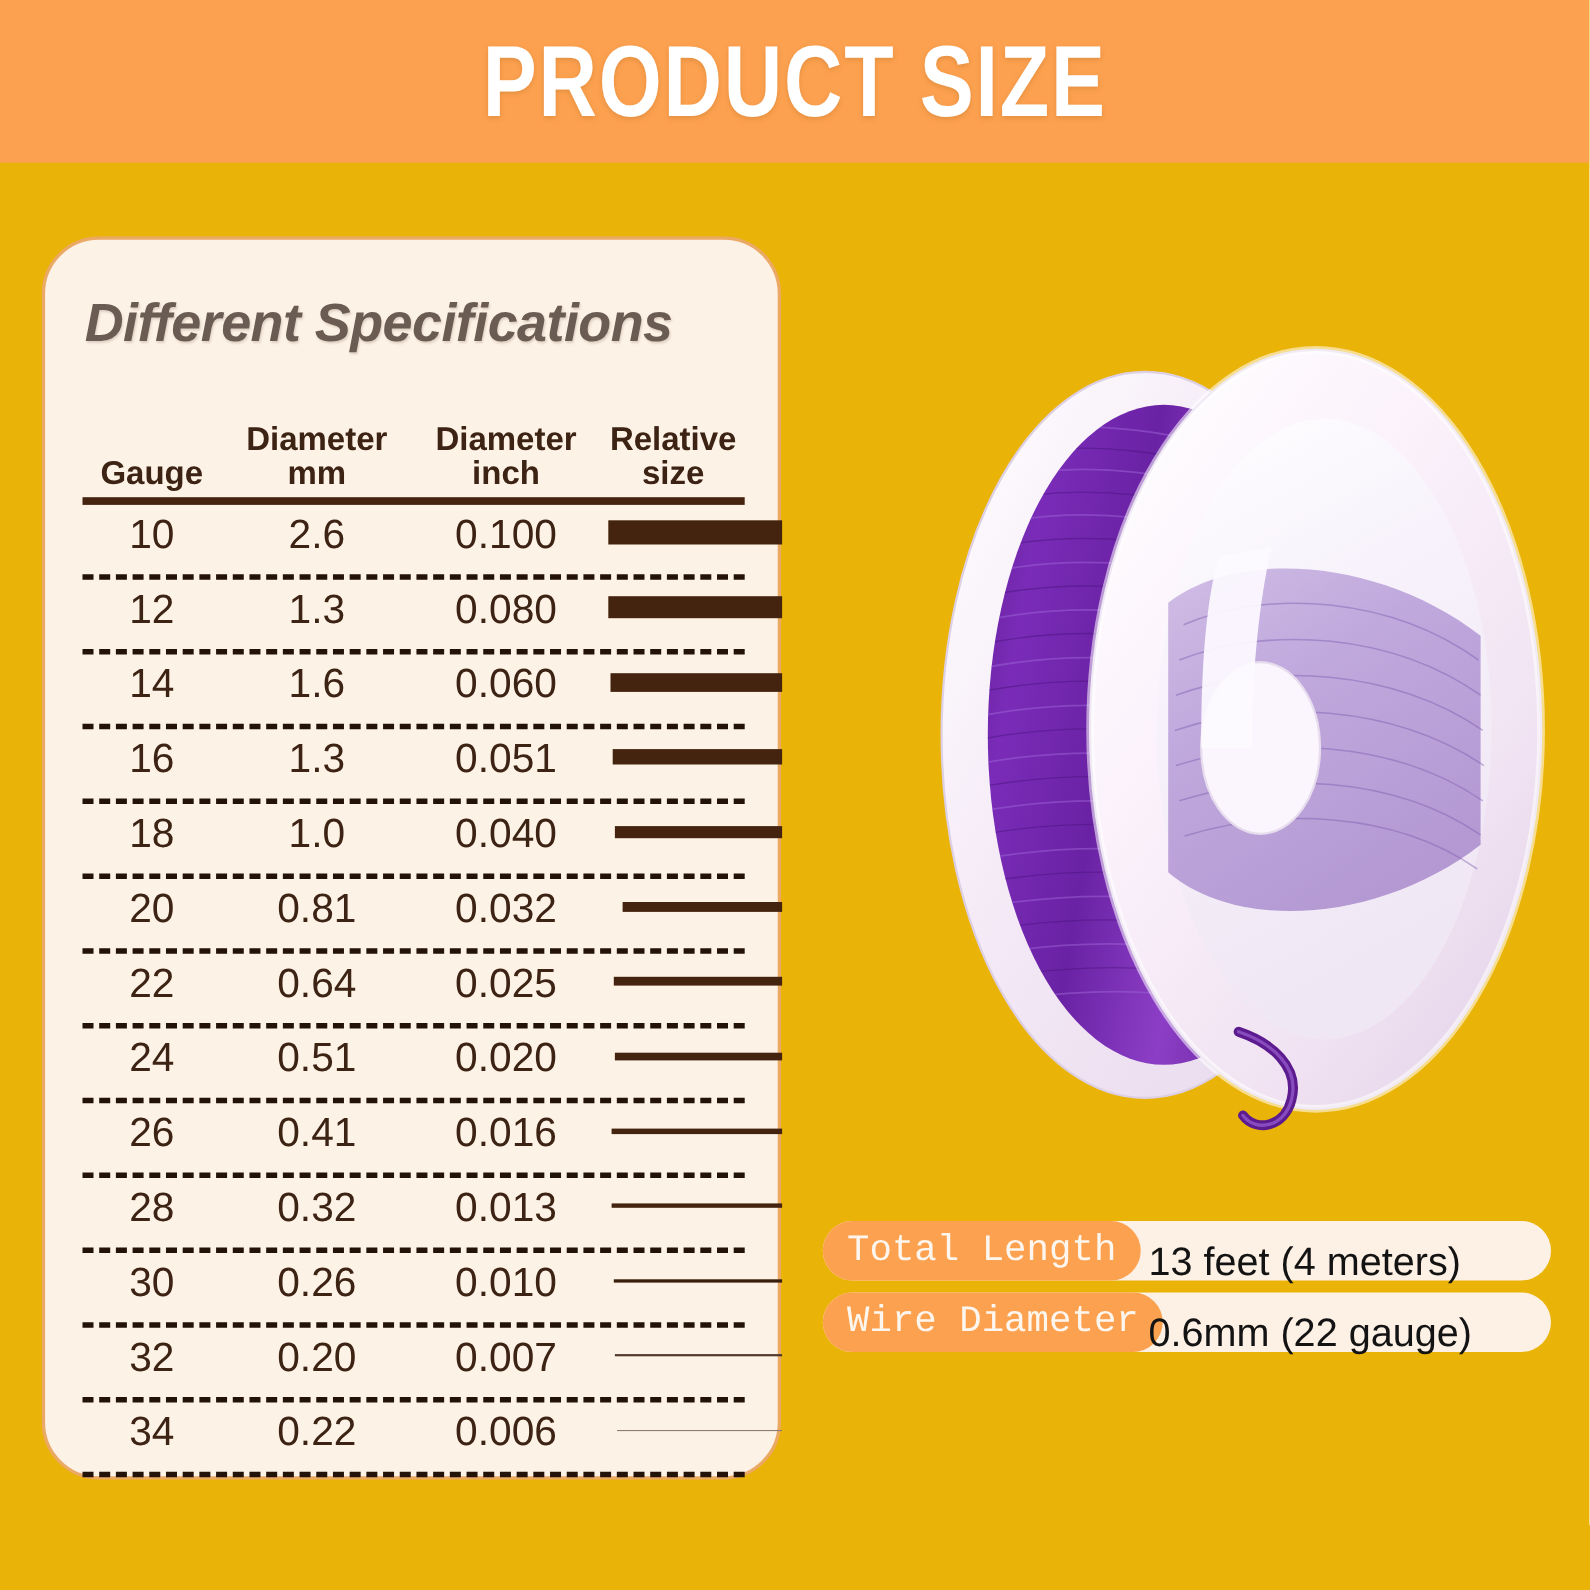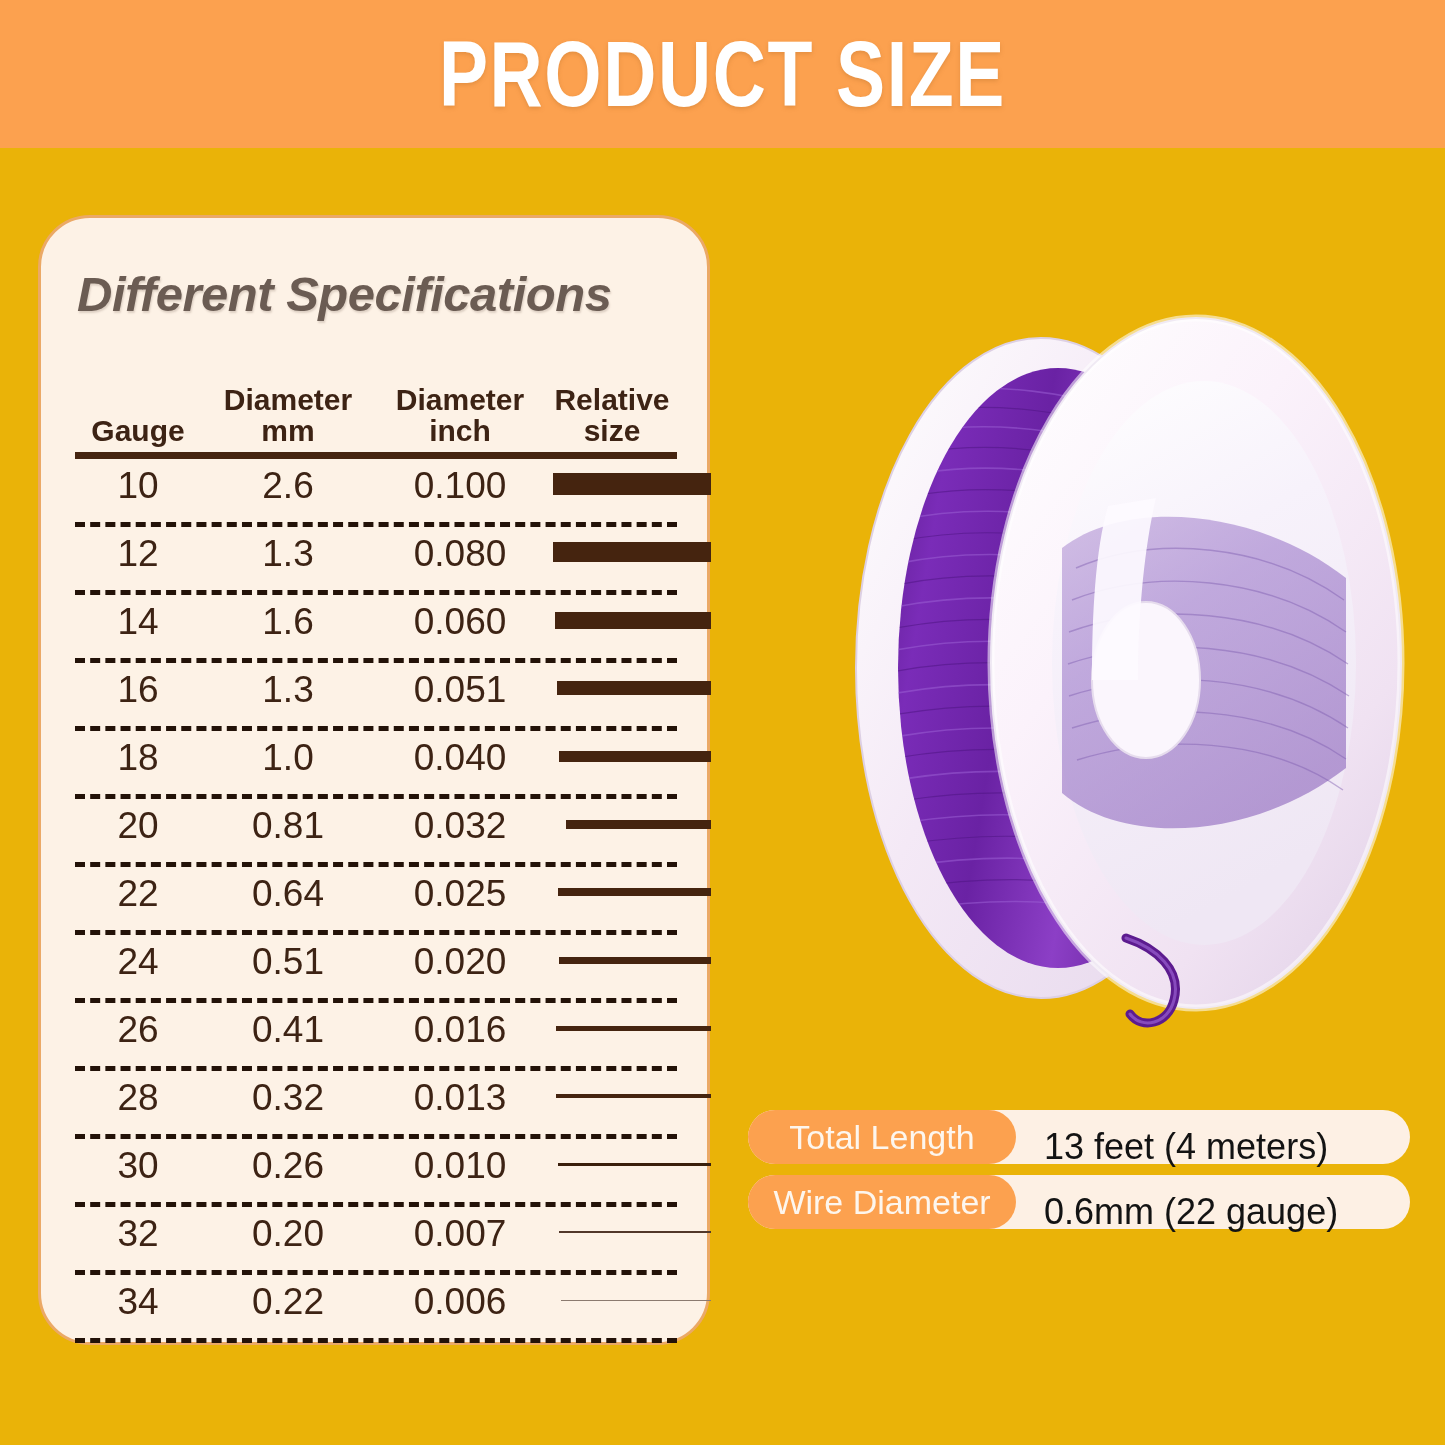--- a/index.html
+++ b/index.html
@@ -167,20 +167,21 @@
     left: 0; top: 0;
     height: 54px;
     background: #fca14f;
     border-radius: 27px;
     display: flex;
     align-items: center;
     justify-content: center;
     padding: 0 22px;
     box-sizing: border-box;
     min-width: 268px;
+    font-family: Liberation Mono, monospace;
   }
   .spec-pill-label {
     color: #fdf6ee;
     font-size: 34px;
     font-weight: 400;
     white-space: nowrap;
   }
   .spec-value {
     position: absolute;
     left: 296px;

